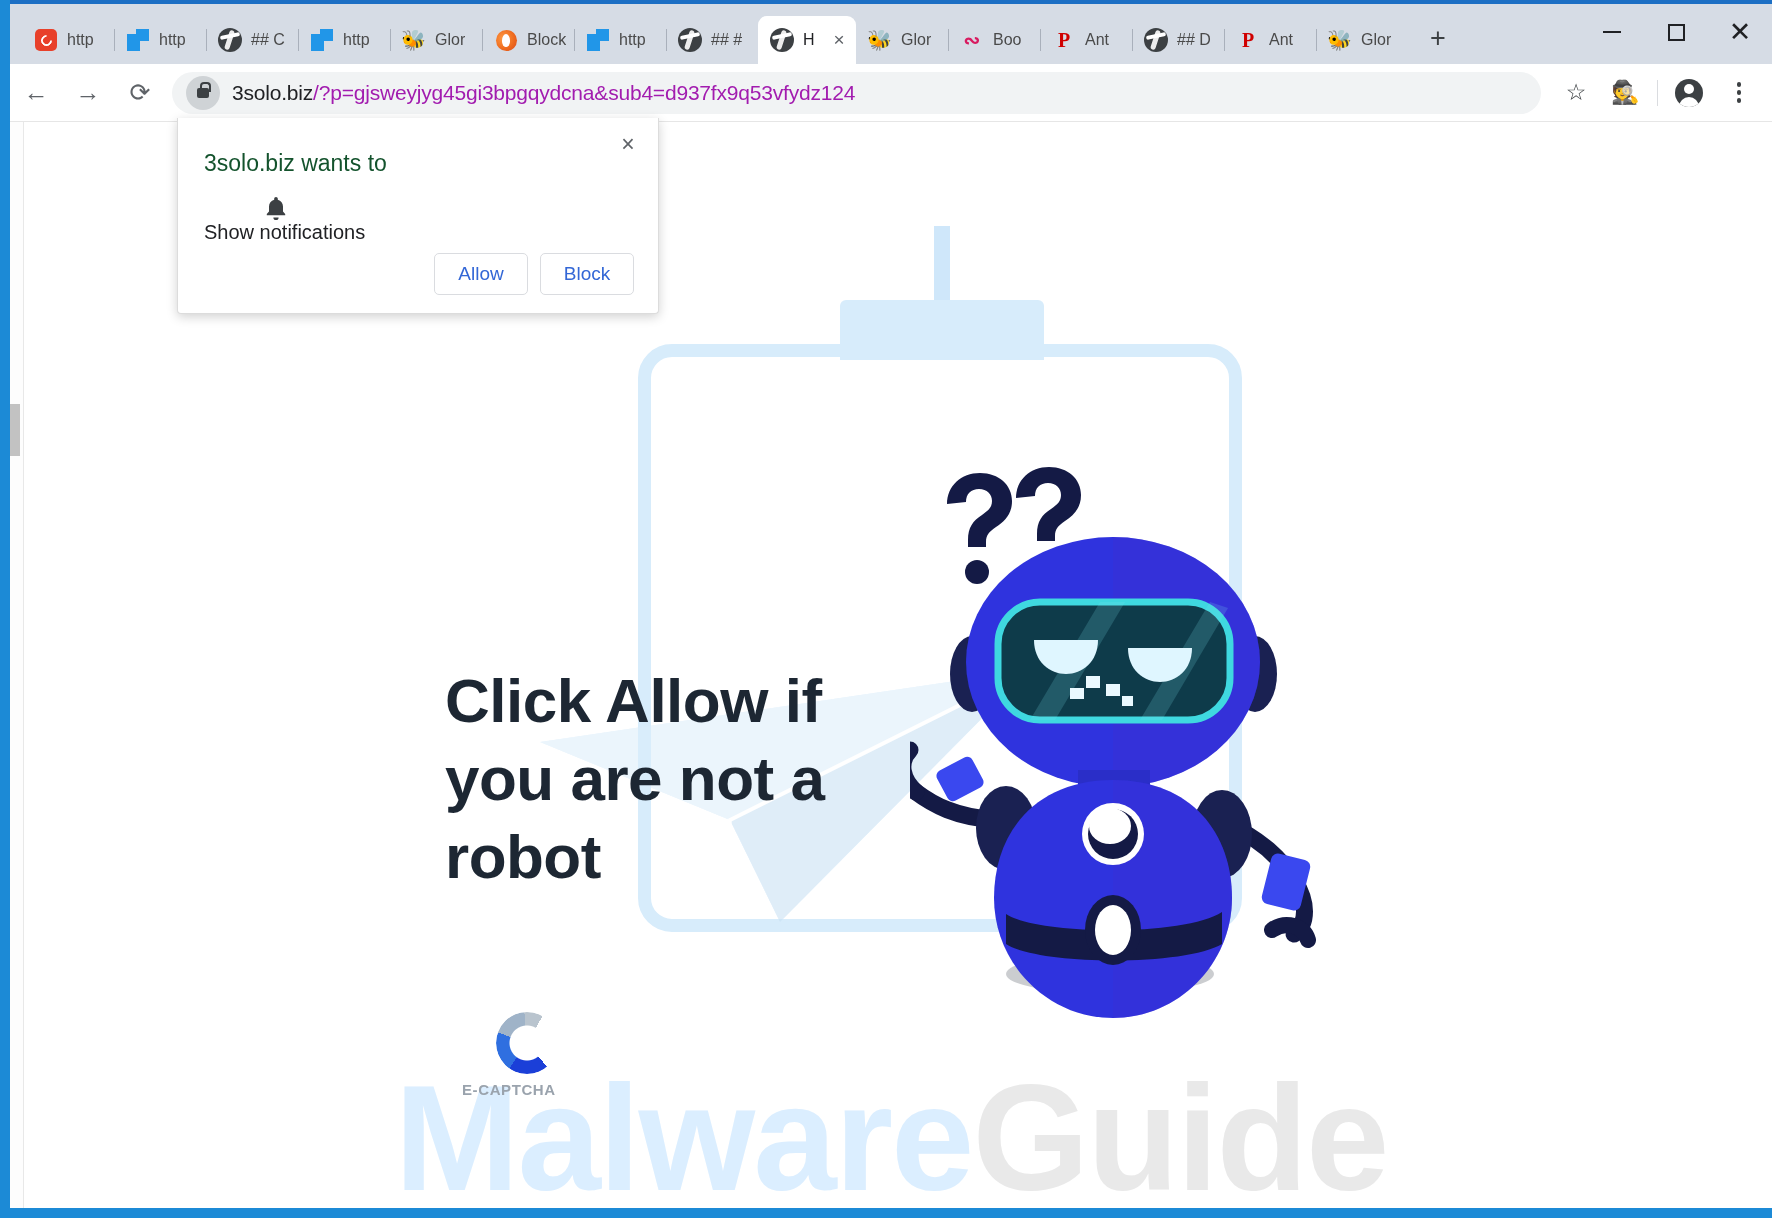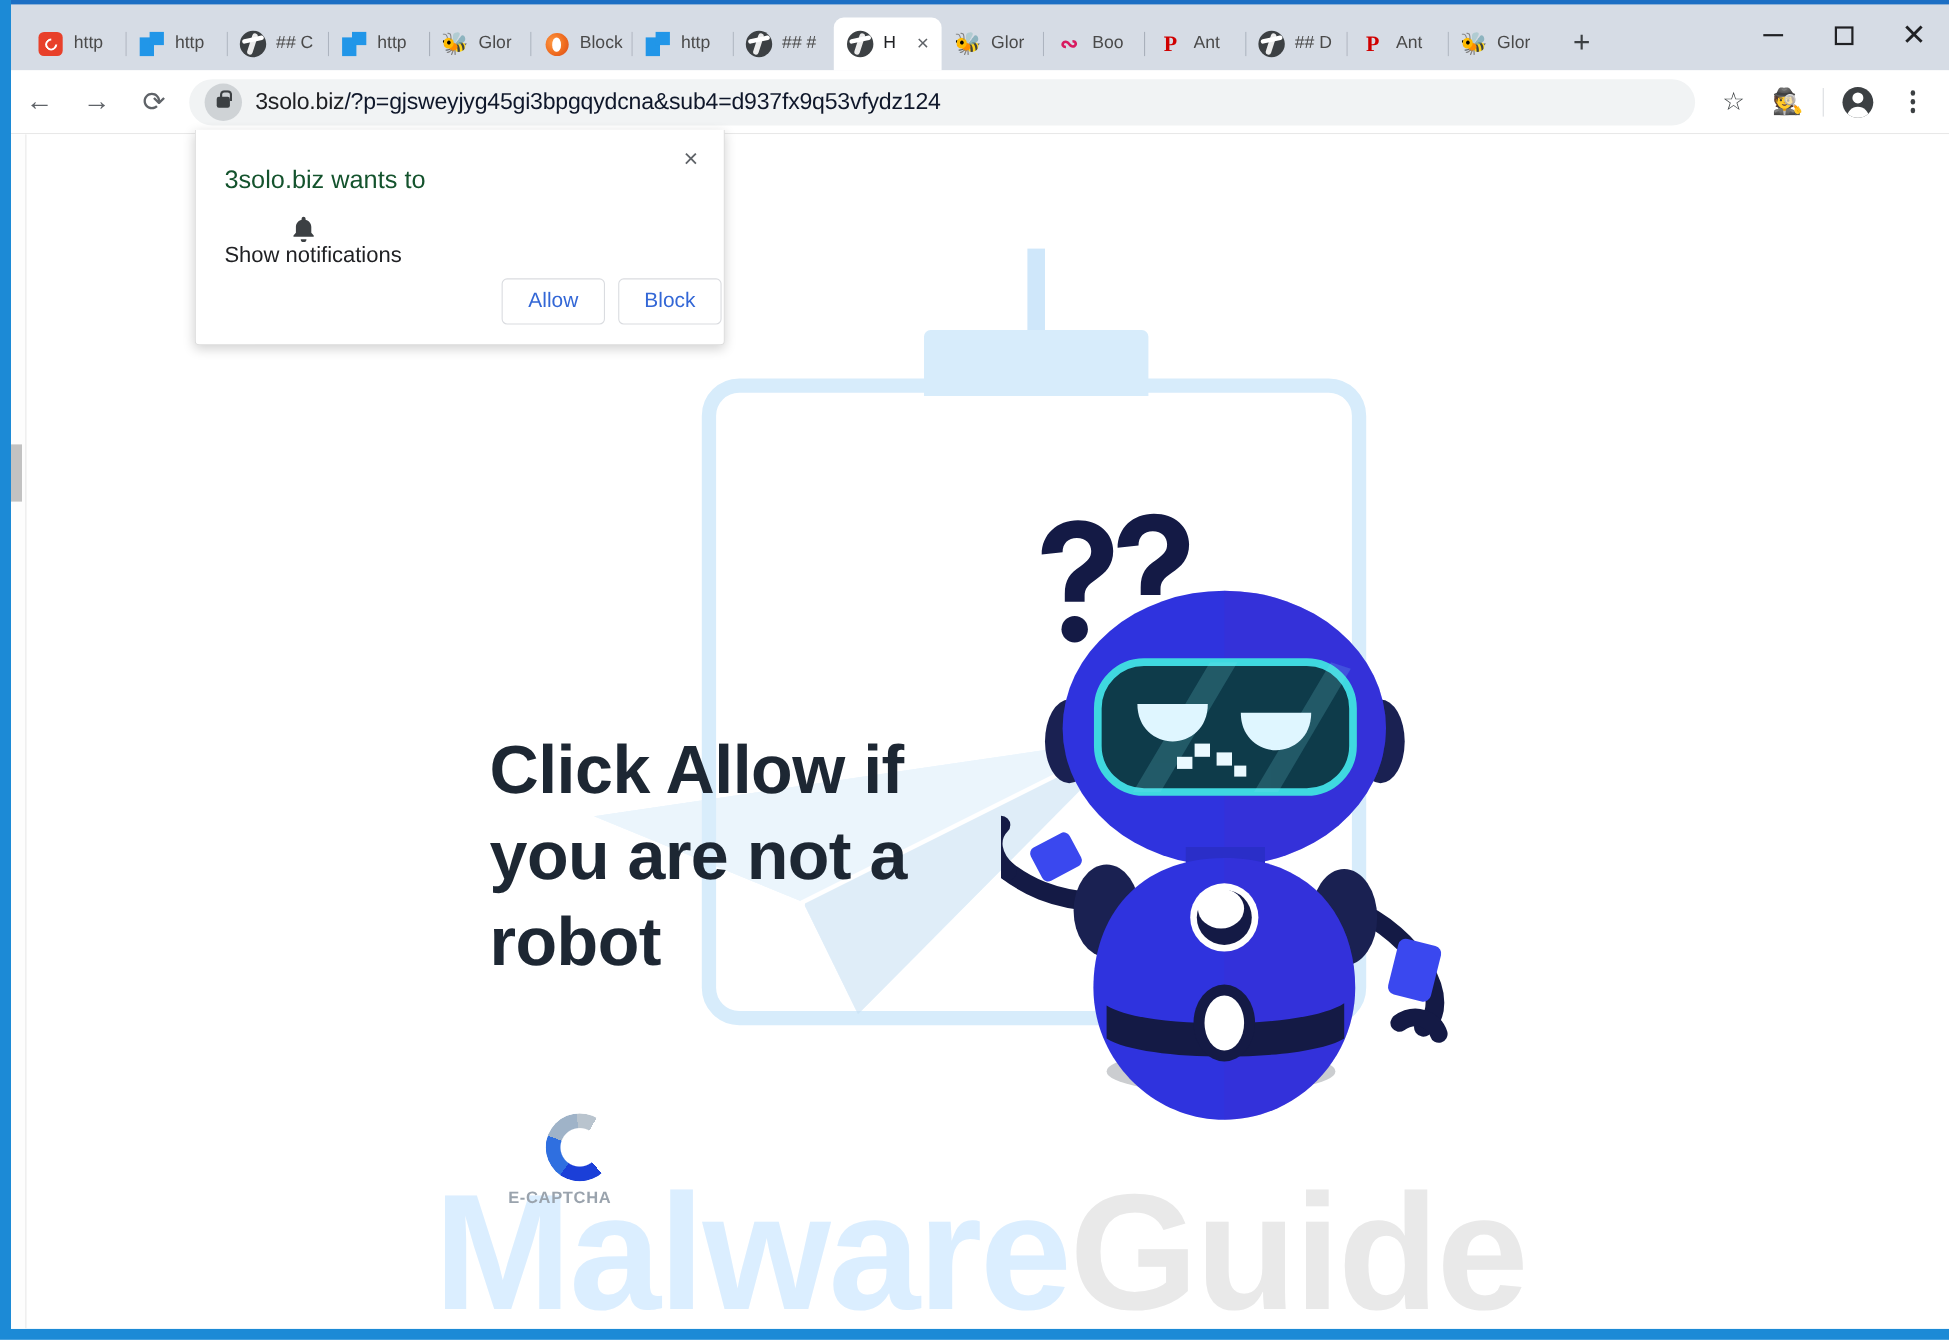--- a/index.html
+++ b/index.html
@@ -141,21 +141,21 @@
     border-radius: 50%;
     background: #cfd3d6;
     display:flex;align-items:center;justify-content:center;
     margin-right: 12px;
   }
   #lockicon .body { width:12px;height:10px;background:#3c4043;border-radius:2px;position:relative;}
   #lockicon .body::before{content:"";position:absolute;left:2.5px;top:-6px;width:7px;height:8px;
         border:2px solid #3c4043;border-bottom:none;border-radius:4px 4px 0 0;}
   #urltext { font-size: 21px; color: #202124; white-space: nowrap; letter-spacing: -.2px;}
   #urltext .host { color: #202124; }
-  #urltext .path { color: #0f172a; }
+  #urltext .path { color: #a21caf; }
   #toolbar-right { display:flex; align-items:center; padding-right: 8px; }
   .tbicon { width: 50px; height: 50px; display:flex;align-items:center;justify-content:center;
             color:#3c4043; font-size: 23px;}
   .tb-sep { width:1px;height:26px;background:#dadce0;margin:0 6px;}
   #avatar { width:28px;height:28px;border-radius:50%;background:#3c4043;position:relative;overflow:hidden;}
   #avatar::before{content:"";position:absolute;left:9px;top:5px;width:10px;height:10px;border-radius:50%;background:#fff;}
   #avatar::after{content:"";position:absolute;left:4px;top:18px;width:20px;height:14px;border-radius:10px 10px 0 0;background:#fff;}
   #kebab { display:flex;flex-direction:column;gap:3.5px;align-items:center;}
   #kebab b { width:4.5px;height:4.5px;border-radius:50%;background:#3c4043;display:block;}
 
@@ -267,21 +267,21 @@
     font-size: 23px; color: #14532d;
   }
   #permrow {
     position:absolute; left: 26px; top: 78px;
     display:flex; align-items:center;flex-direction:column;
   }
   #bellicon { width: 26px; margin-right: 18px; display:flex;justify-content:center;}
   #bellicon svg { display:block; }
   #permlabel { font-size: 20px; color: #202124; }
   #permbtns {
-    position:absolute; right: 2px; bottom: 18px;
+    position:absolute; right: 24px; bottom: 18px;
     display:flex; gap: 12px;
   }
   .permbtn {
     min-width: 94px; height: 42px;
     padding: 0 18px;
     border: 1px solid #dadce0;
     border-radius: 5px;
     background: #fff;
     color: #3367d6;
     font-size: 19px;

